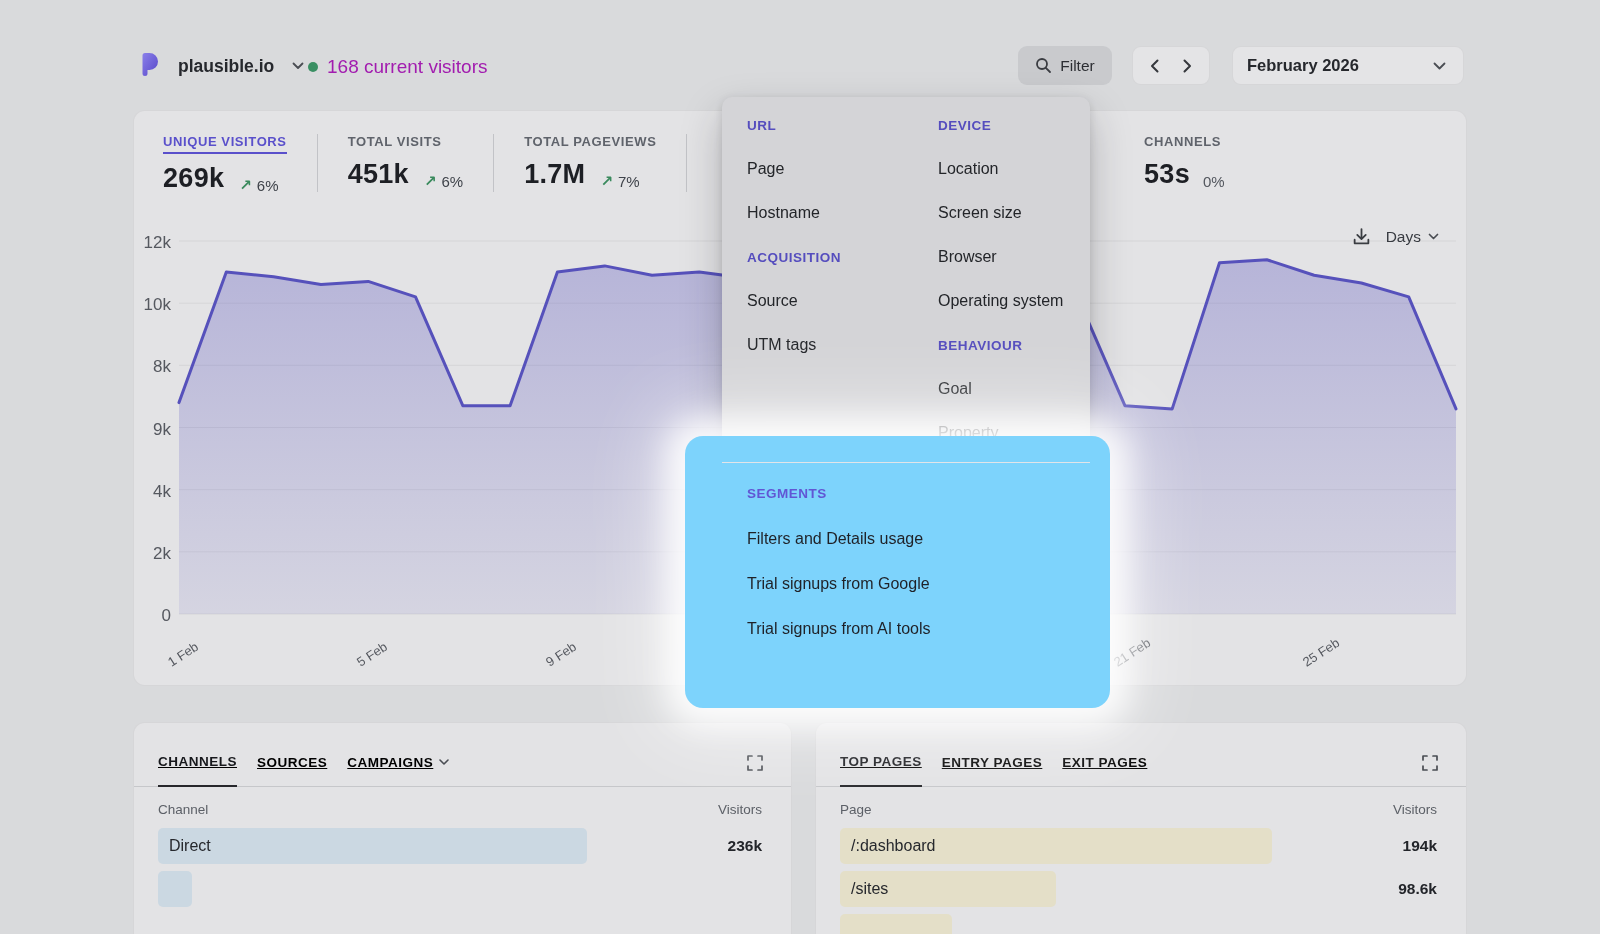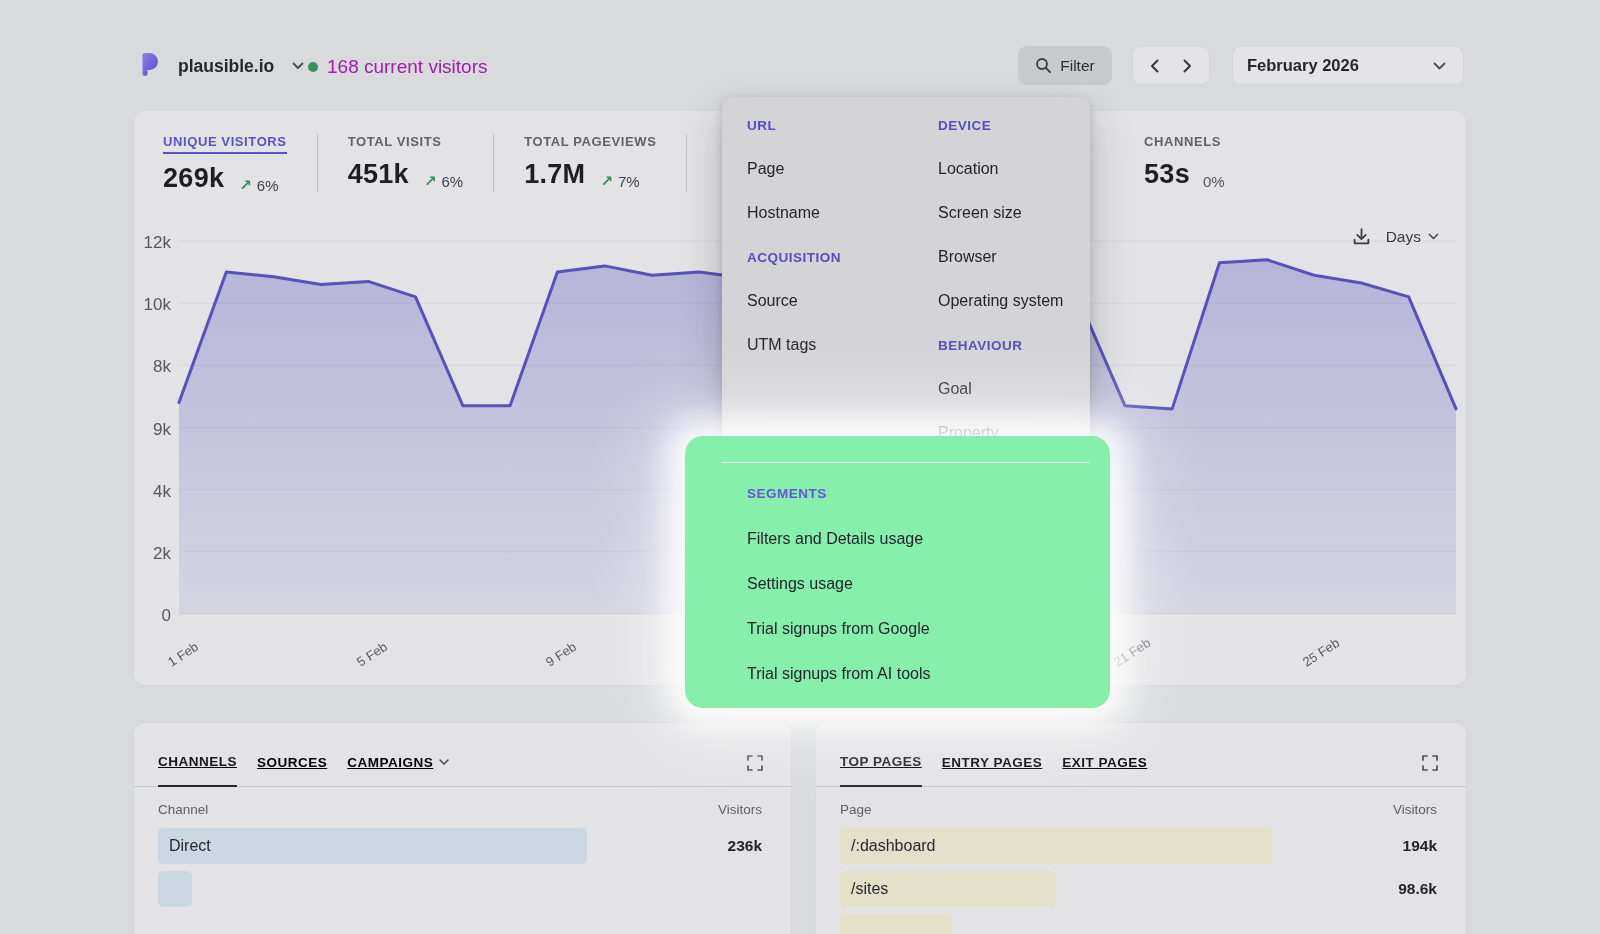--- a/index.html
+++ b/index.html
@@ -75,21 +75,21 @@
                 border-radius:10px 10px 0 0;z-index:30;
                 box-shadow:0 18px 40px rgba(30,30,40,0.25),0 2px 8px rgba(0,0,0,0.12);}
   .menu-col{position:absolute;top:6px;}
   #menu-col-0{left:25px;width:180px;}
   #menu-col-1{left:216px;width:150px;}
   .menu-header{height:44px;display:flex;align-items:center;font-size:13.5px;font-weight:700;
                letter-spacing:0.5px;color:#554dbe;}
   .menu-item{height:44px;display:flex;align-items:center;font-size:16px;color:#232529;cursor:pointer;}
 
   
-  .spotlight{position:absolute;left:685px;top:436px;width:425px;height:272px;background:#86efac;
+  .spotlight{position:absolute;left:685px;top:436px;width:425px;height:272px;background:#7dd3fc;
              border-radius:18px;z-index:31;
              box-shadow:0 0 30px 18px rgba(255,255,255,0.85),0 0 70px 34px rgba(255,255,255,0.45);}
   .seg-divider{position:absolute;left:37px;top:26px;width:368px;height:1px;background:#e3e4e8;}
   .seg-content{position:absolute;left:62px;top:35px;right:18px;}
   .seg-content .menu-header{height:45px;color:#6156d4;}
   .seg-content .menu-item{height:45px;color:#1f2127;}
 </style>
 </head>
 <body>
 
@@ -318,19 +318,18 @@
         <div class="menu-item">Goal</div>
         <div class="menu-item">Property</div>
       </div>
   </div>
 
   <div class="spotlight">
     <div class="seg-divider"></div>
     <div class="seg-content" id="segments-list">
         <div class="menu-header seg-header">SEGMENTS</div>
         <div class="menu-item seg-item">Filters and Details usage</div>
-        <div class="menu-item seg-item">Settings usage</div>
         <div class="menu-item seg-item">Trial signups from Google</div>
         <div class="menu-item seg-item">Trial signups from AI tools</div>
       </div>
   </div>
 
 </div>
 
 </body></html>

